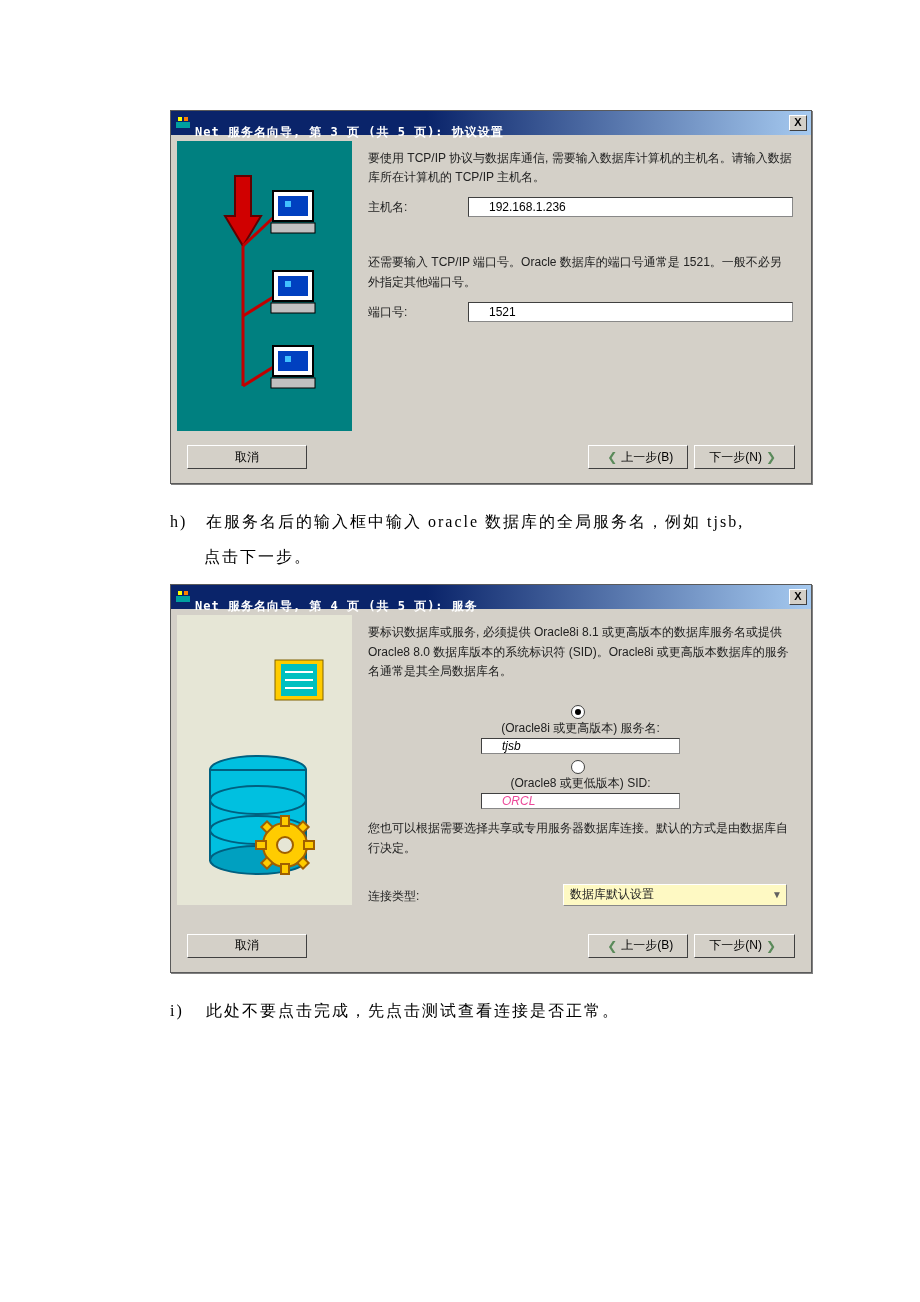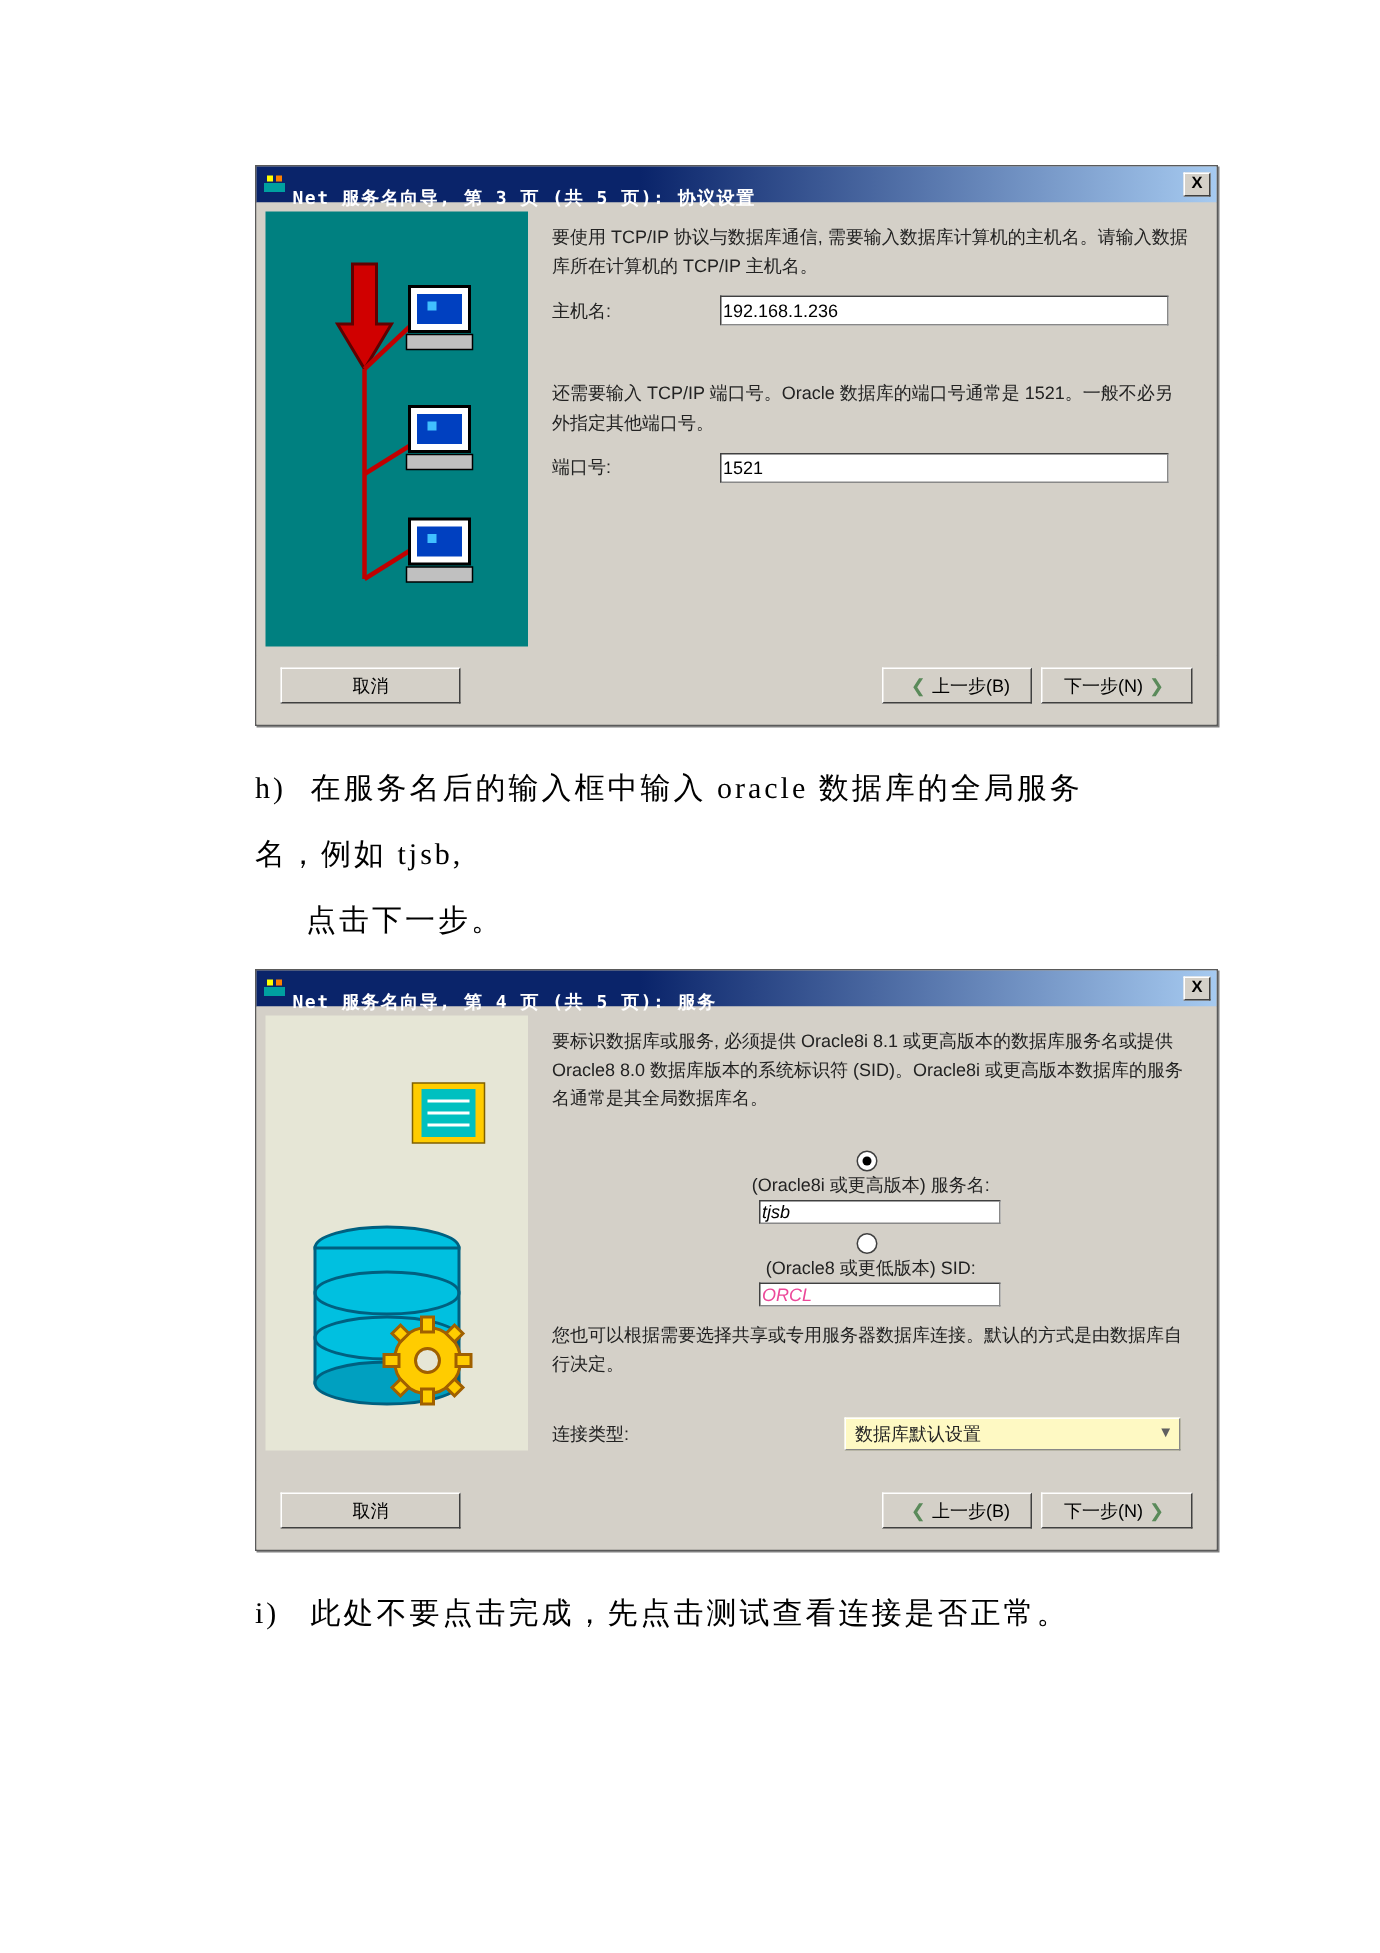--- a/index.html
+++ b/index.html
@@ -69,38 +69,37 @@
   .content-pane {
     flex: 1;
     padding: 14px 18px 10px 10px;
     font-size: 12px;
     color: #222;
     line-height: 1.6;
   }
   .content-pane p { margin: 0 0 10px 0; }
   .form-row {
     display: flex;
-    align-items: center;
+    align-items: flex-end;
     margin: 4px 0 10px 0;
   }
   .form-row .lbl { width: 100px; }
   .form-row .lbl-wide { width: 195px; }
   .text-input {
     flex: 1;
     height: 18px;
     background: #fff;
     border: 1px solid #888;
     border-top-color: #404040;
     border-left-color: #404040;
-    padding: 0 1px;
+    padding: 0 20px;
     font-size: 12px;
     font-family: Arial, sans-serif;
     color: #000;
     max-width: 295px;
-    margin-left: 12px;
   }
   .text-input.short { max-width: 210px; font-style: italic; }
   .text-input.disabled { color: #ec4899; }
   .radio-row {
     display: flex;
     align-items: center;
     margin: 6px 0;
     flex-direction: column;
   }
   .radio {
@@ -149,21 +148,21 @@
     font-size: 12px;
     display: inline-flex;
     align-items: center;
     cursor: default;
   }
   .btn .nav-icon { color: #5a8a5a; margin: 0 4px; font-size: 12px; font-family: Arial;}
   .pill-btn-wide { width: 90px; justify-content: center; }
   .spacer { flex: 1; }
   .doc-text {
     font-family: "SimSun", serif;
-    font-size: 20px;
+    font-size: 16px;
     line-height: 2.2;
     margin: 18px 0 10px 0;
     letter-spacing: 2px;
   }
   .doc-text .bullet-lbl {
     display: inline-block;
     width: 30px;
   }
   .indent { padding-left: 34px; display: block;}
   

